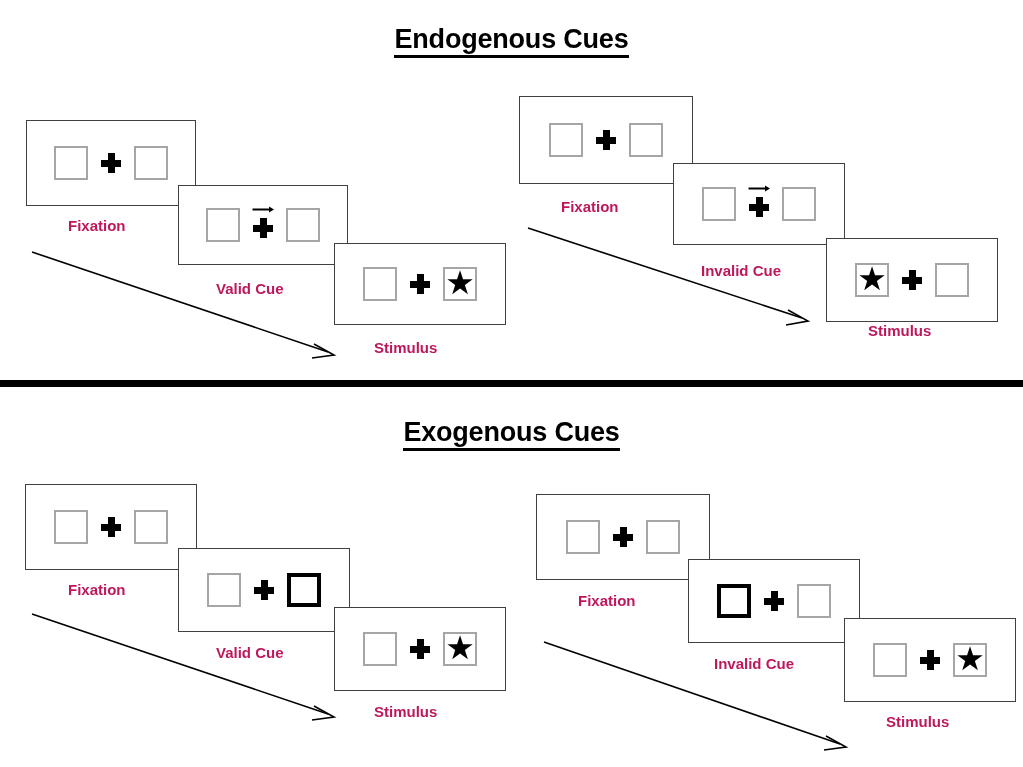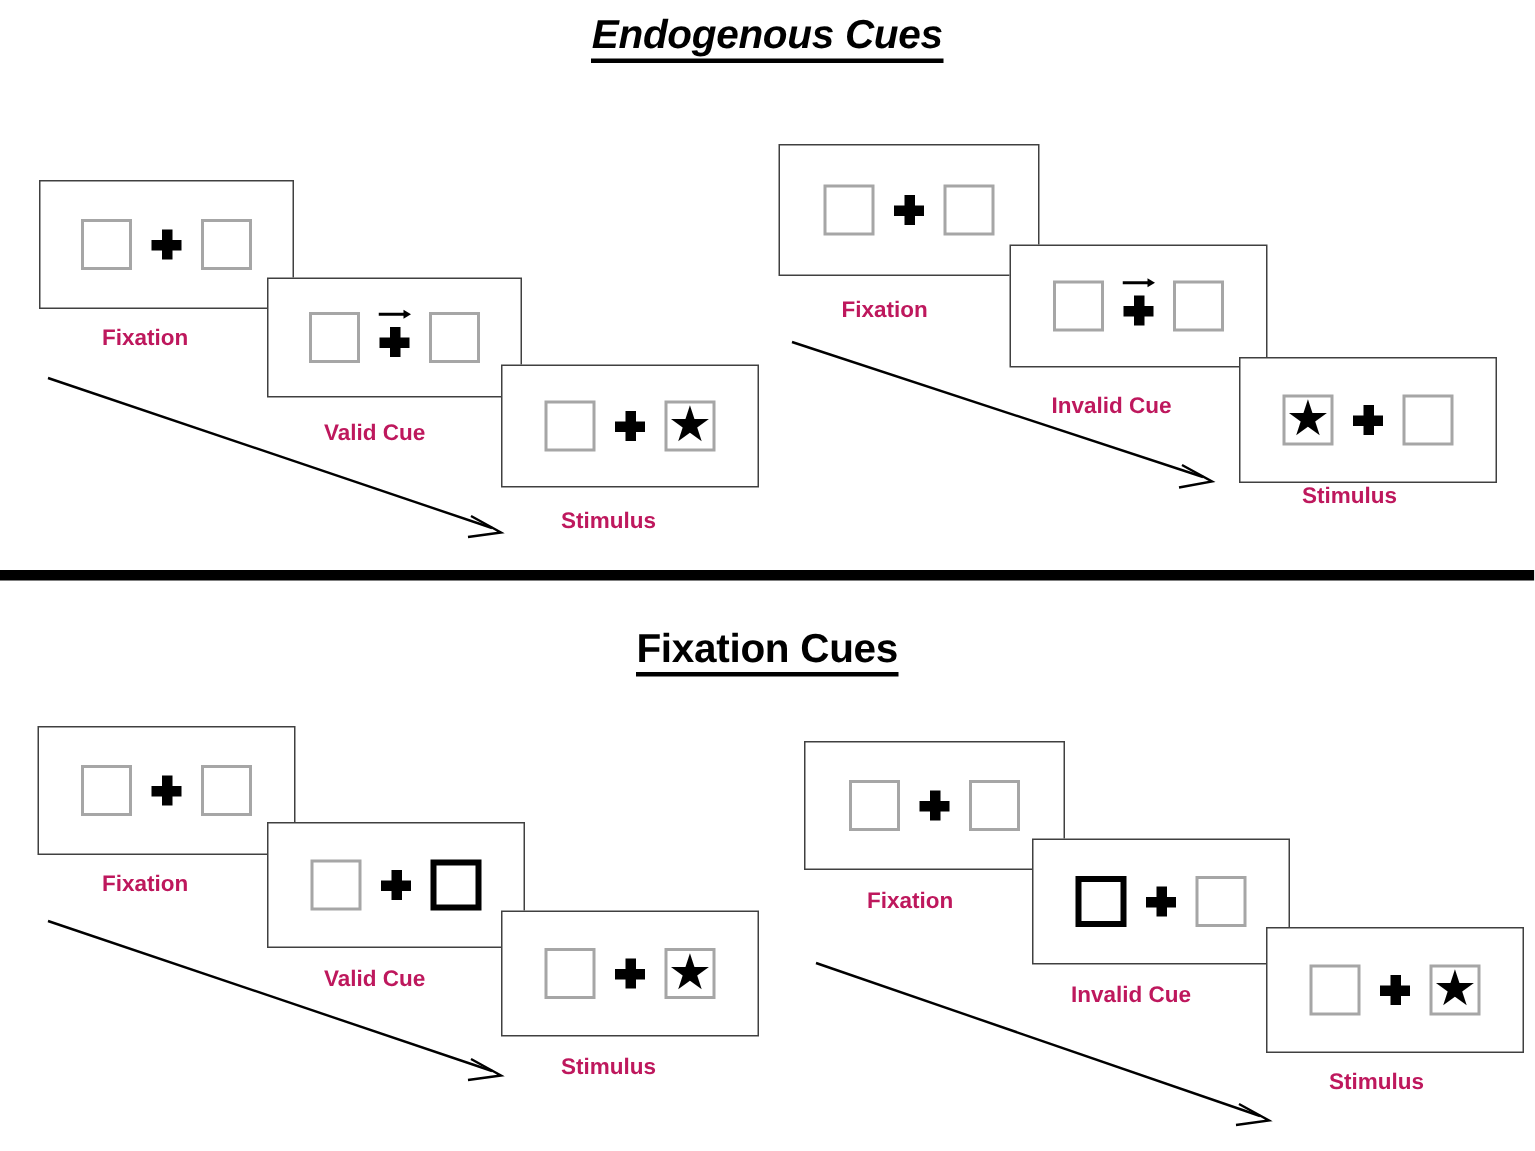--- a/index.html
+++ b/index.html
@@ -135,21 +135,21 @@
   .flow-arrow {
     position: absolute;
     overflow: visible;
   }
 </style>
 </head>
 <body>
 
 <div id="canvas">
 
-  <div class="section-title" style="top:8px;font-style:italic;">
+  <div class="section-title" style="top:24px;">
     <span>Endogenous Cues</span>
   </div>
 
   <div class="panel" style="left:26px; top:120px; width:170px; height:86px;">
     <div class="panel-inner">
       <div class="sq"></div>
       <div class="plus">
         <div class="cross-v"></div>
         <div class="cross-h"></div>
       </div>
@@ -236,21 +236,21 @@
   <div class="caption" style="left:868px; top:322px;">Stimulus</div>
 
   <svg class="flow-arrow" style="left:524px; top:224px; width:300px; height:110px;" viewBox="0 0 300 110">
     <line x1="4" y1="4" x2="278" y2="94" stroke="#000" stroke-width="1.6"></line>
     <path d="M264 86 L284 97 L262 101" fill="none" stroke="#000" stroke-width="1.6"></path>
   </svg>
 
   <div class="divider" style="top:380px;"></div>
 
   <div class="section-title" style="top:417px;">
-    <span>Fixation Cues</span>
+    <span>Exogenous Cues</span>
   </div>
 
   <div class="panel" style="left:25px; top:484px; width:172px; height:86px;">
     <div class="panel-inner">
       <div class="sq"></div>
       <div class="plus">
         <div class="cross-v"></div>
         <div class="cross-h"></div>
       </div>
       <div class="sq"></div>

